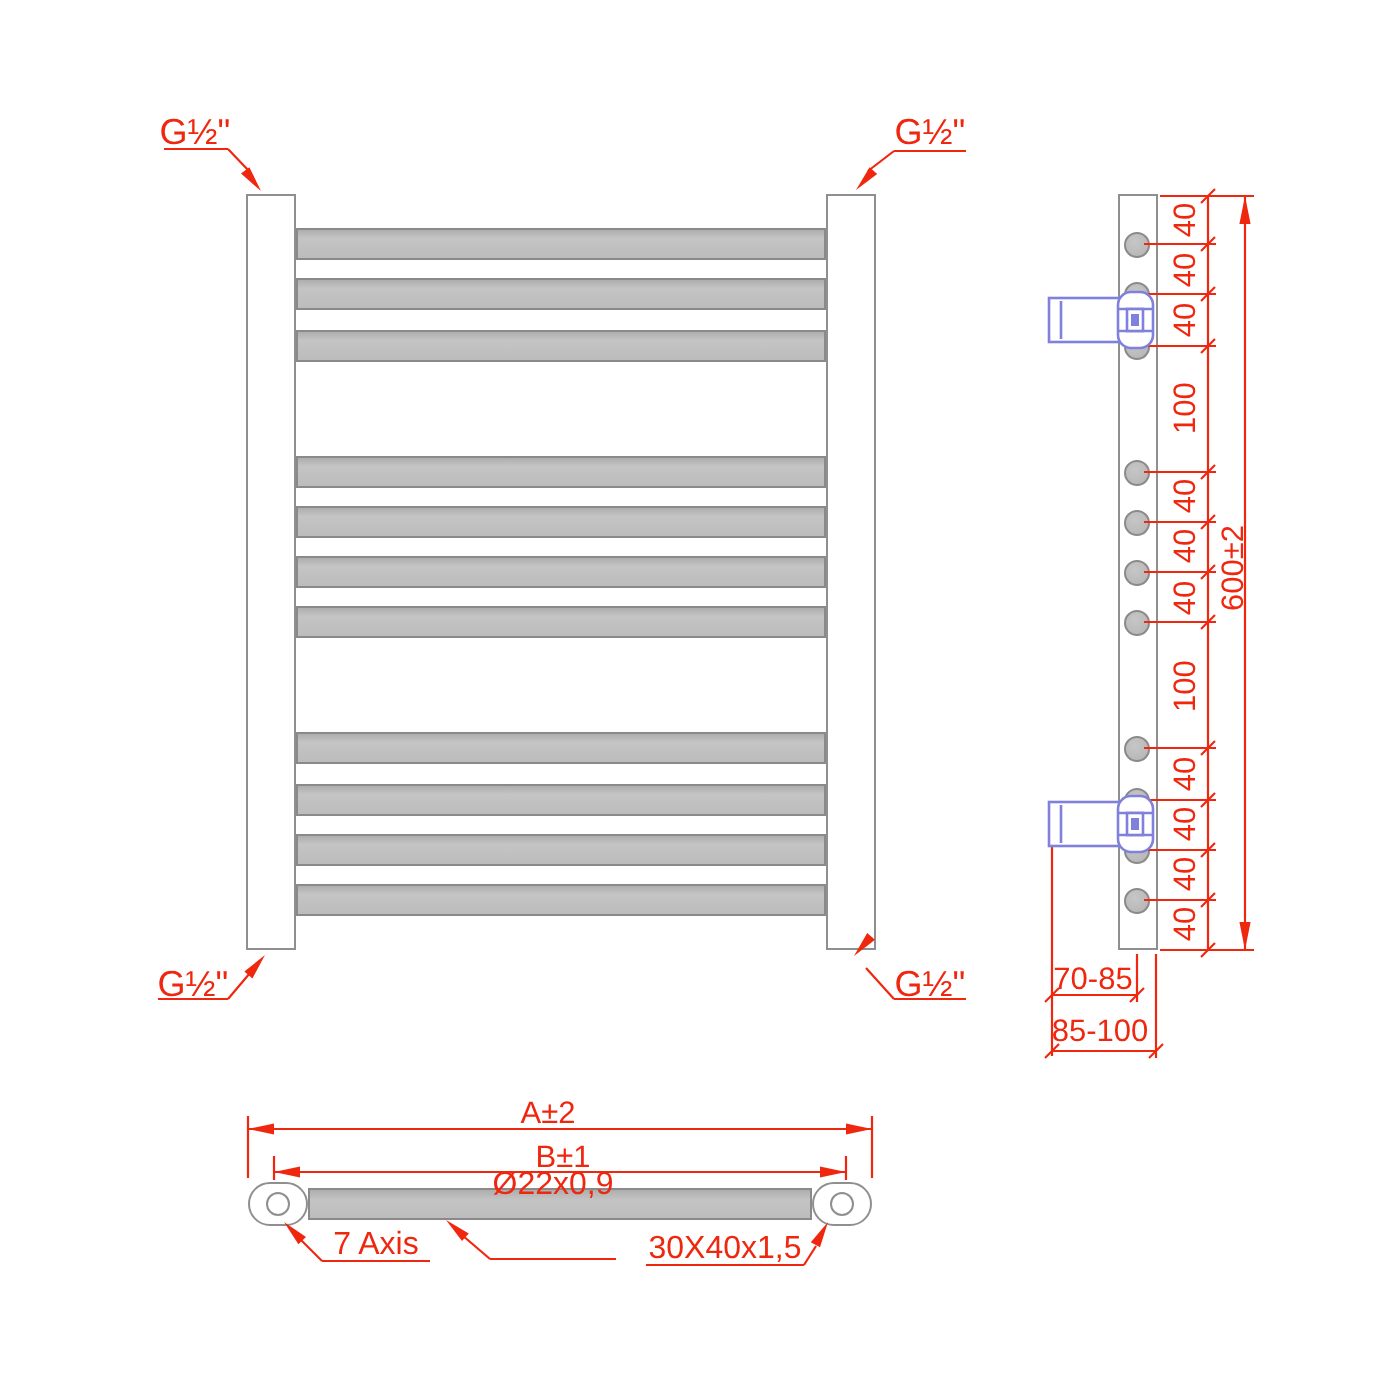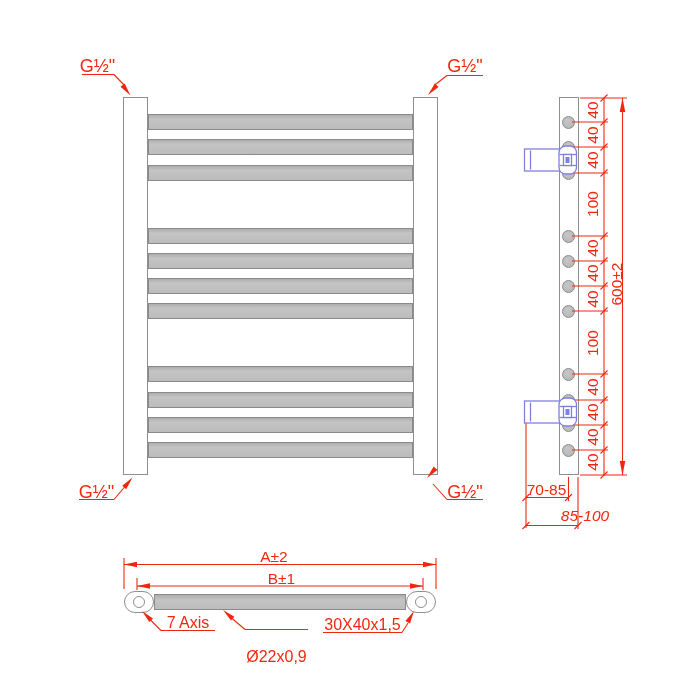--- a/index.html
+++ b/index.html
@@ -193,21 +193,21 @@
   <div class="redlabel vert" style="left:592.5px;top:273px;">40</div>
   <div class="redlabel vert" style="left:592.5px;top:299px;">40</div>
   <div class="redlabel vert" style="left:592.5px;top:343px;">100</div>
   <div class="redlabel vert" style="left:592.5px;top:387px;">40</div>
   <div class="redlabel vert" style="left:592.5px;top:412px;">40</div>
   <div class="redlabel vert" style="left:592.5px;top:437px;">40</div>
   <div class="redlabel vert" style="left:592.5px;top:462px;">40</div>
 
   <div class="redlabel vert" style="left:616.5px;top:284px;">600±2</div>
   <div class="redlabel" style="left:546.5px;top:490px;">70-85</div>
-  <div class="redlabel" style="left:585px;top:516px;font-style:italic;">85-100</div>
+  <div class="redlabel" style="left:550px;top:516px;">85-100</div>
 
   <div class="redlabel" style="left:274px;top:557px;">A±2</div>
   <div class="redlabel" style="left:281.5px;top:578.5px;">B±1</div>
   <div class="redlabel mid" style="left:188px;top:622.5px;">7 Axis</div>
-  <div class="redlabel mid" style="left:276.5px;top:657px;">Ø22x0,9</div>
+  <div class="redlabel mid" style="left:276.5px;top:593px;">Ø22x0,9</div>
   <div class="redlabel mid" style="left:362.5px;top:624.5px;">30X40x1,5</div>
 
 </div>
 
 </body></html>

